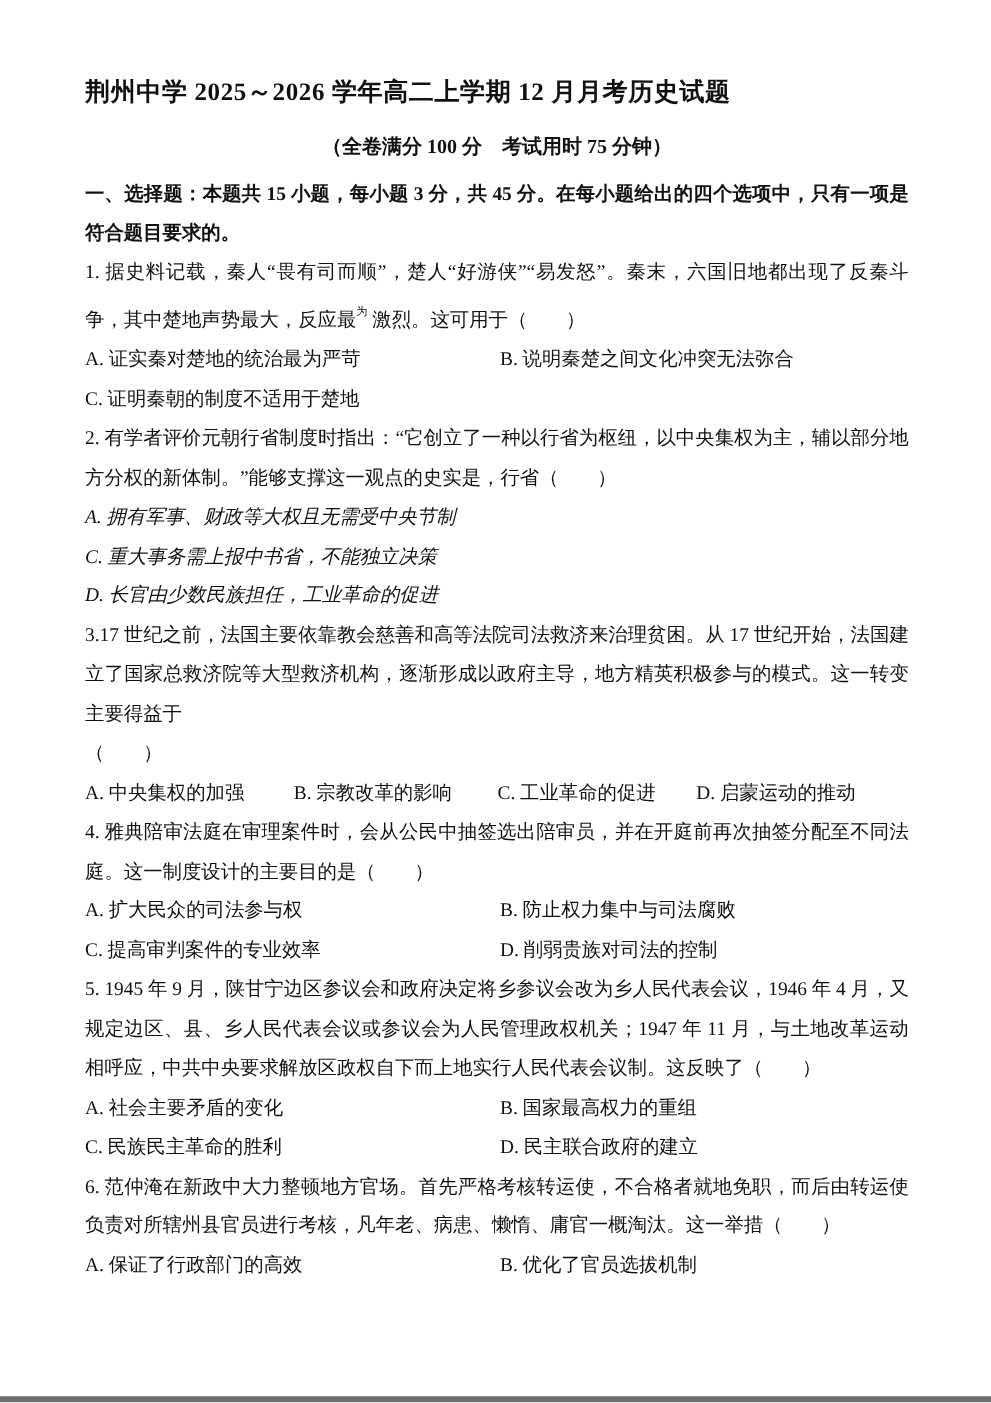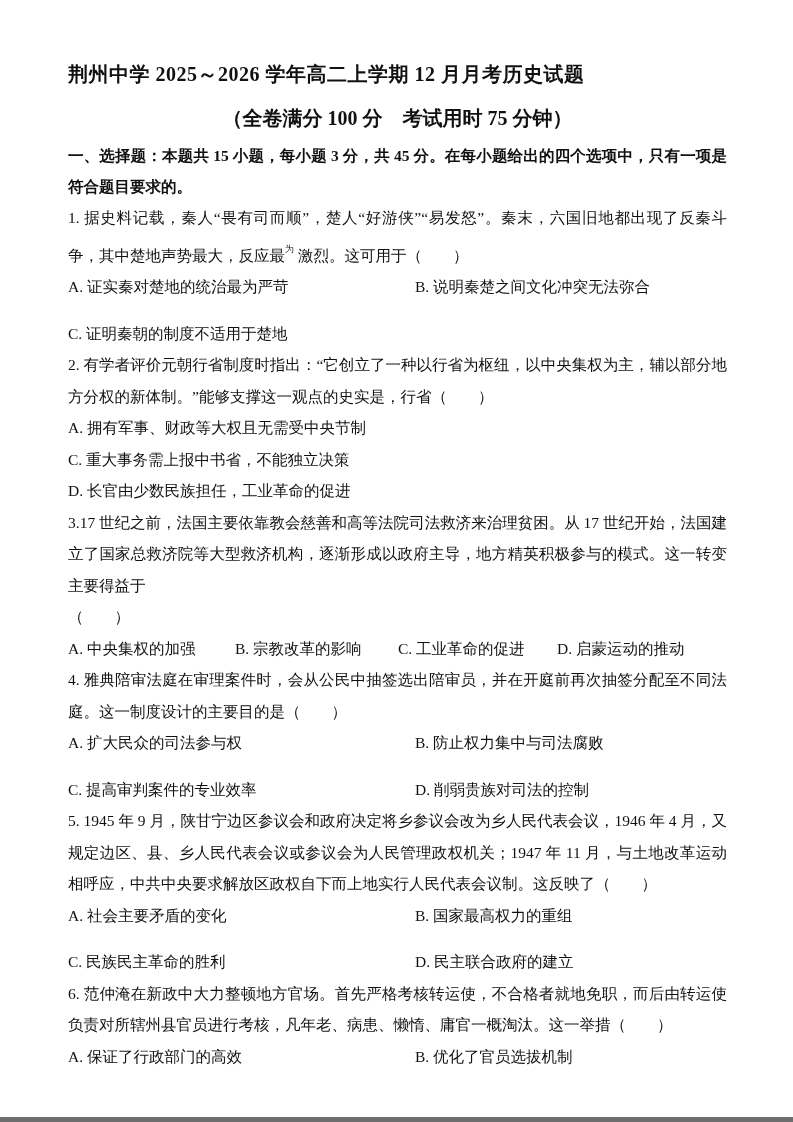--- a/index.html
+++ b/index.html
@@ -19,21 +19,21 @@
   .title {
     margin: 0;
     font-size: 20px;
     font-weight: 700;
     text-align: left;
     line-height: 28px;
     letter-spacing: 0.5px;
   }
   .subtitle {
     margin: 19px 0 0 0;
-    font-size: 20px;
+    font-size: 16px;
     font-weight: 700;
     text-align: center;
     line-height: 22px;
   }
   .section-heading {
     margin: 11px 0 0 0;
     font-size: 15.5px;
     font-weight: 700;
     line-height: 31px;
     text-align: justify;
@@ -51,27 +51,26 @@
   }
   .raised-char {
     font-size: 9px;
     vertical-align: 9px;
   }
   .opts-2col {
     display: grid;
     grid-template-columns: 332px 1fr;
     font-size: 15.5px;
     line-height: 31.5px;
-    gap: 15px;
   }
   .opts-1col {
     font-size: 15.5px;
     line-height: 31.5px;
   }
-  .opts-1col .opt { display: block; }
+  .opts-1col .opt { display: block; font-style: italic; }
   .opts-4col {
     display: grid;
     grid-template-columns: 167px 163px 159px 1fr;
     font-size: 15.5px;
     line-height: 31.5px;
   }
   .page-bottom-edge {
     position: absolute;
     left: 0; bottom: 0;
     width: 100%; height: 5px;

